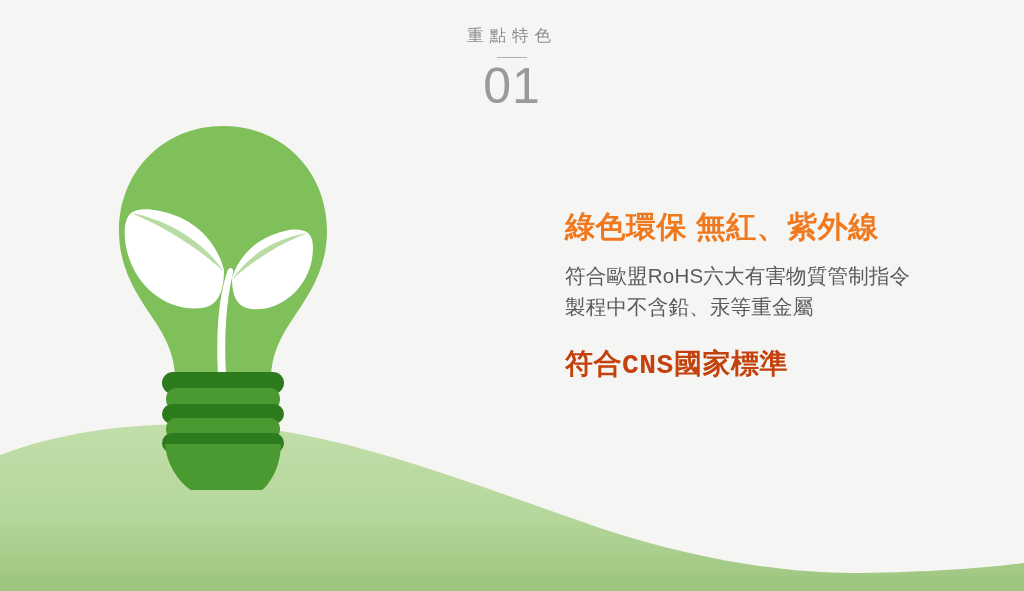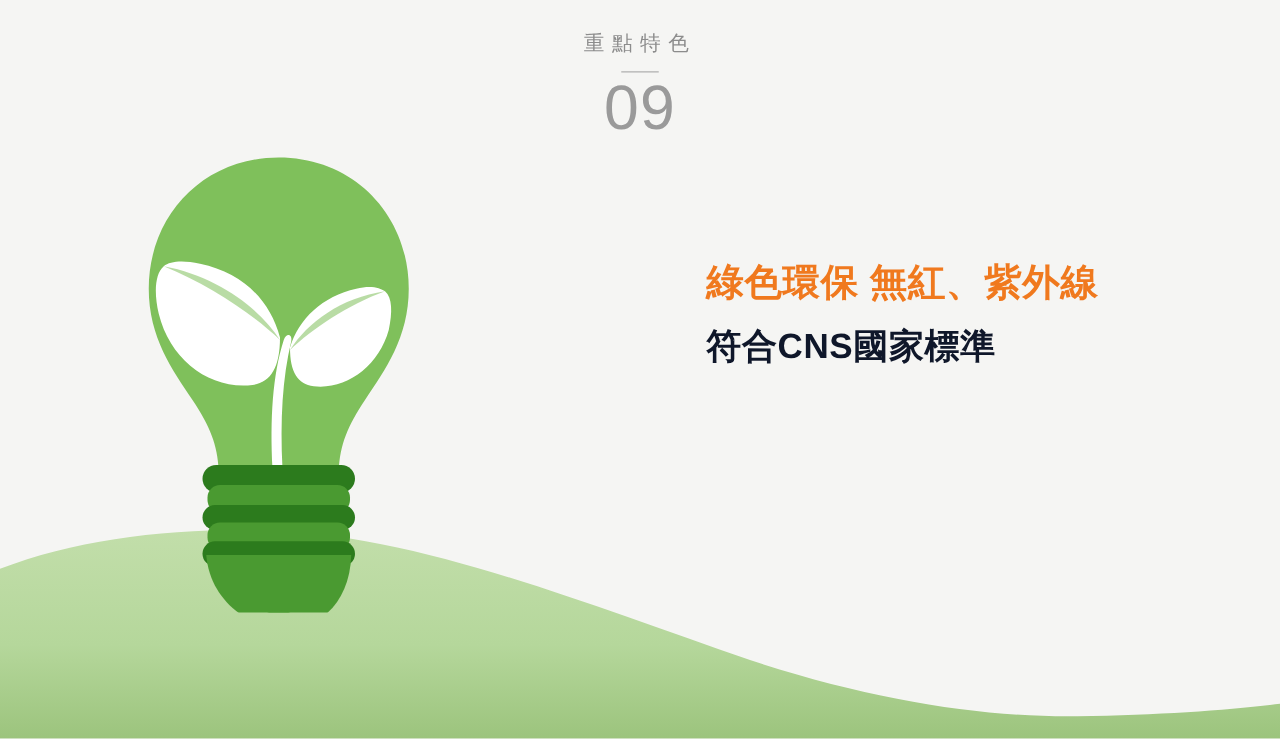--- a/index.html
+++ b/index.html
@@ -94,25 +94,26 @@
   .body-line {
     font-size: 20.5px;
     color: #5a5a5a;
     line-height: 1.55;
     letter-spacing: 0.2px;
     white-space: nowrap;
   }
   #subheadline {
     font-size: 28px;
     font-weight: bold;
-    color: #0f172a;
+    color: #c2410c;
     letter-spacing: 0.5px;
     line-height: 1.2;
     margin: 0;
     white-space: nowrap;
+    font-family: Liberation Mono, monospace;
   }
 
   
   #footer {
     position: absolute;
     left: 0;
     top: 541px;
     width: 1024px;
     text-align: center;
     font-size: 12px;
@@ -139,21 +140,21 @@
              C 60,432 130,423 205,424
              C 330,426 460,480 600,528
              C 700,561 790,574 862,573
              C 930,572 985,568 1024,563
              L 1024,591 L 0,591 Z" fill="url(#waveGrad)"></path>
   </svg>
 
   <div id="section-header">
     <div id="section-kicker">重點特色</div>
     <div id="section-divider"></div>
-    <div id="section-number">09</div>
+    <div id="section-number">01</div>
   </div>
 
   <svg id="bulb-illustration" viewBox="0 0 230 370">
 
     <path d="M115,6
              C 55,6 11,52 11,111
              C 11,150 30,176 46,200
              C 60,221 66,236 67,256
              L 67,262 L 163,262 L 163,256
              C 164,236 170,221 184,200
@@ -192,17 +193,21 @@
     <path d="M57,324
              L 173,324
              C 172,360 150,382 122,383
              C 94,384 60,362 57,324 Z" fill="#4a9a31"></path>
 
     <ellipse cx="115" cy="381" rx="16" ry="13" fill="#4a9a31"></ellipse>
   </svg>
 
   <div id="content-block">
     <h1 id="headline">綠色環保 無紅、紫外線</h1>
+    <div id="body-lines">
+      <div class="body-line">符合歐盟RoHS六大有害物質管制指令</div>
+      <div class="body-line">製程中不含鉛、汞等重金屬</div>
+    </div>
     <h2 id="subheadline">符合CNS國家標準</h2>
   </div>
 
 
 </div>
 
 </body></html>

